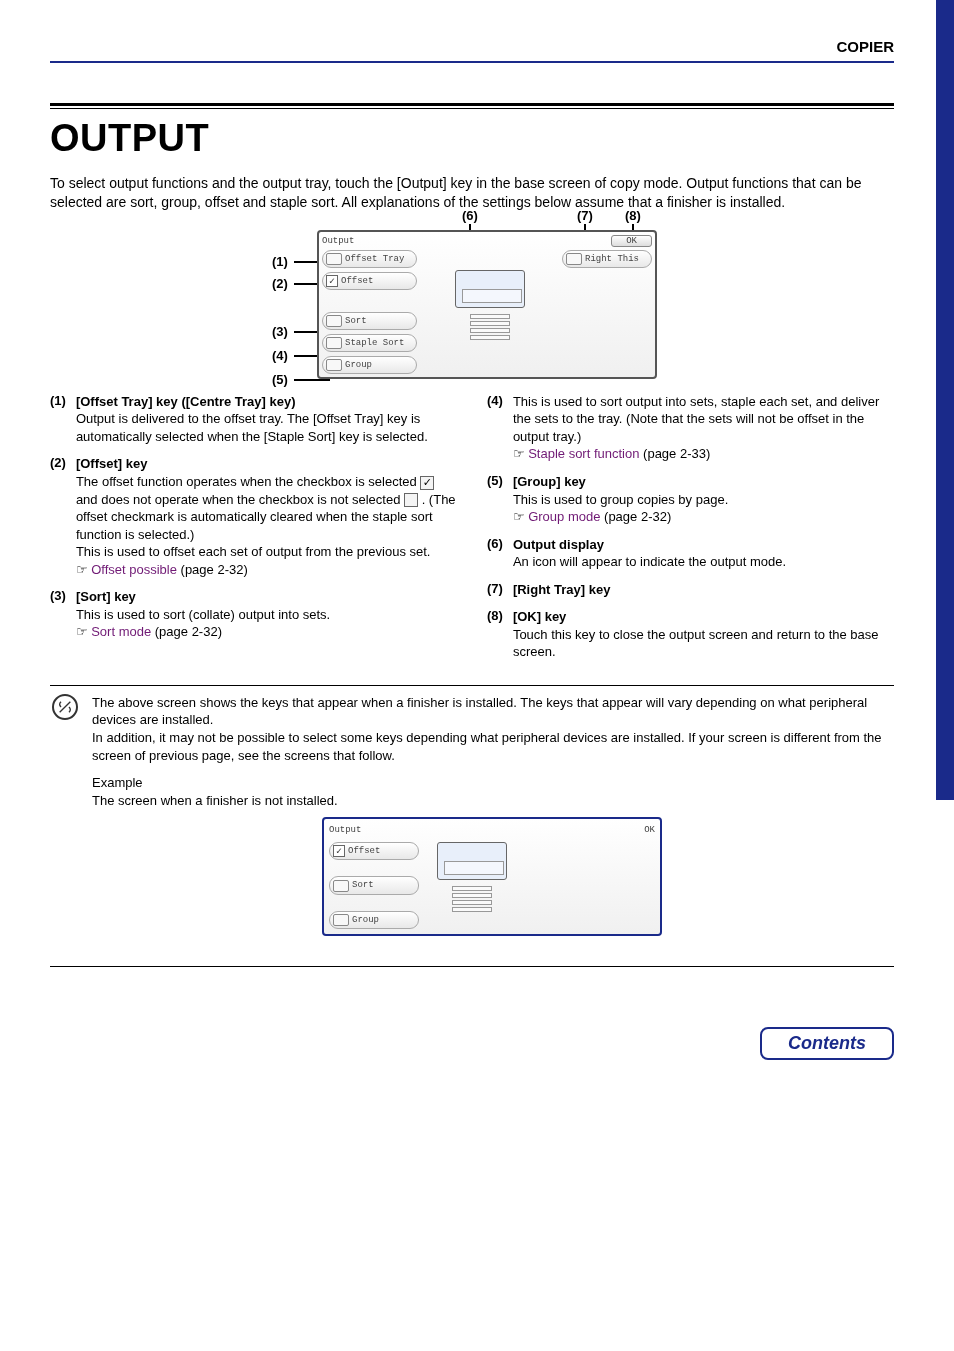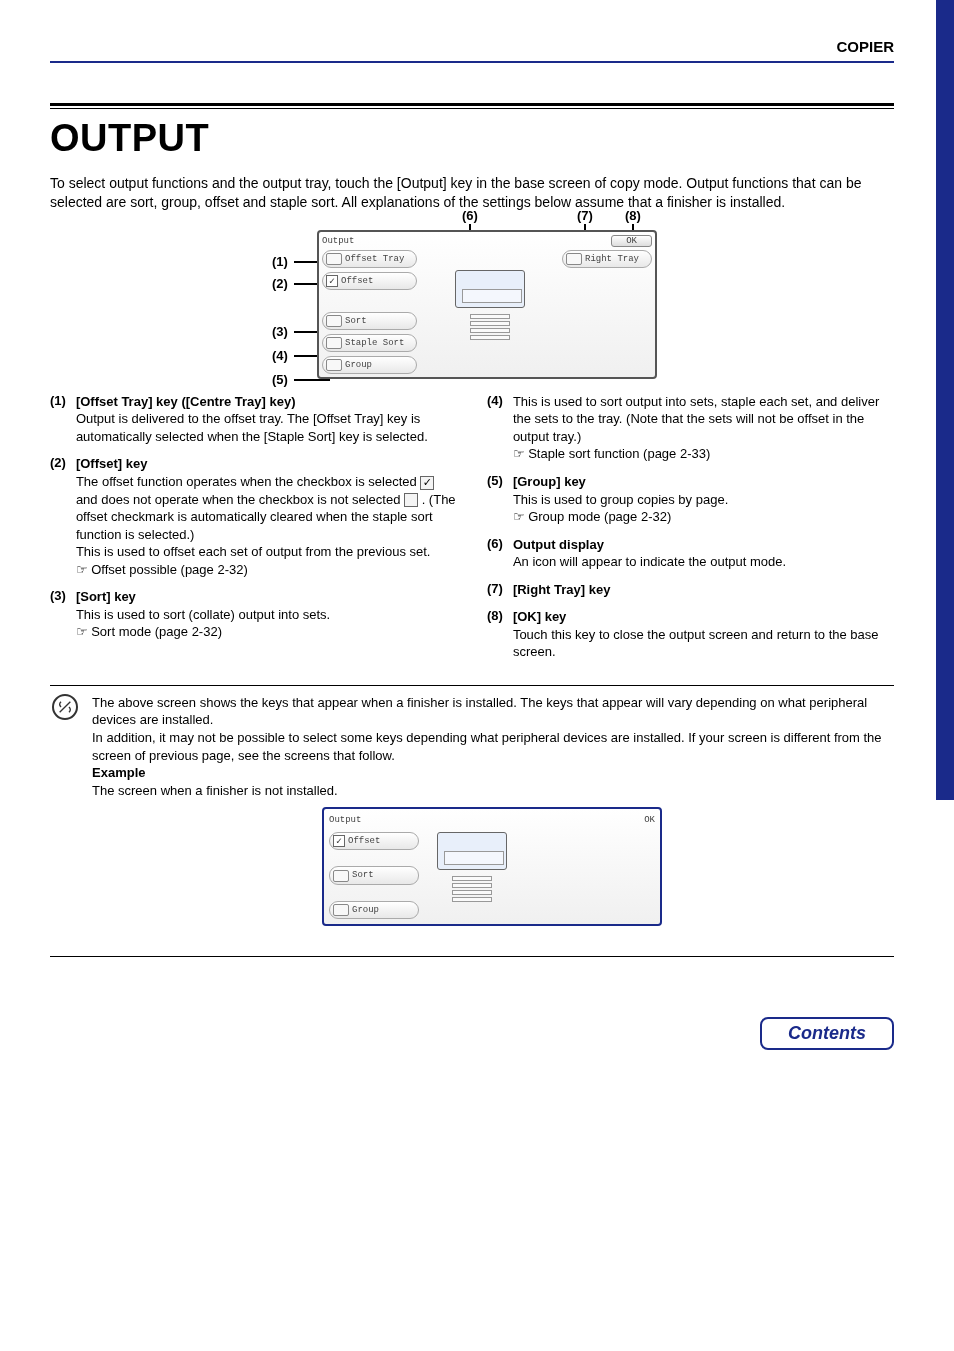--- a/index.html
+++ b/index.html
@@ -82,33 +82,33 @@
   }
   .callout-lbl { position:absolute; font-weight:bold; font-size:13px; }
 
   
   .cols { display:flex; gap:30px; margin-top:14px; }
   .col { flex:1; }
   .item { display:flex; gap:10px; margin-bottom:10px; }
   .num { font-weight:bold; white-space:nowrap; }
   .item .body { flex:1; font-size:13px; line-height:1.35; }
   .item .ttl { font-weight:bold; }
-  .link { color:#000000; }
+  .link { color:#701a75; }
   .chk-inline { display:inline-flex;width:14px;height:14px;border:1px solid #666;vertical-align:middle;align-items:center;justify-content:center;font-size:11px;background:#f4f4f4;}
 
   
   .note-rule { border-top:1px solid #000; margin-top:14px;}
   .note { display:flex; gap:14px; padding:8px 2px 16px; }
   .note-icon {
     width:26px;height:26px;border:2px solid #333;border-radius:50%;
     display:flex;align-items:center;justify-content:center;flex-shrink:0;
   }
   .note-icon svg{width:16px;height:16px;}
   .note-body { font-size:13px; line-height:1.35; }
-  .example-lbl { font-weight:bold; }
+  .example-lbl { font-weight:normal; margin-top:10px; }
 
   
   .panel2-wrap { display:flex; justify-content:center; margin-top:8px;}
   .panel2 {
     width:340px;border:2px solid #1a2a8a;border-radius:4px;padding:5px;
     font-family:"Courier New",monospace;font-size:9px;color:#444;
     background:linear-gradient(#fff,#f0f0f0);
   }
   .panel2 .title-row{display:flex;justify-content:space-between;align-items:center;margin-bottom:6px;}
   .panel2 .grid{display:flex;gap:18px;}
@@ -199,21 +199,21 @@
             <div class="papers">
                 <div></div>
                 <div></div>
                 <div></div>
                 <div></div>
               </div>
           </div>
           <div class="right-col">
             <div class="opt">
               <span class="ico"></span>
-              <span>Right Tray</span>
+              <span>Right This</span>
             </div>
           </div>
         </div>
       </div>
     </div>
   </div>
 
   <div class="cols">
     <div class="col">
       <div class="item">

